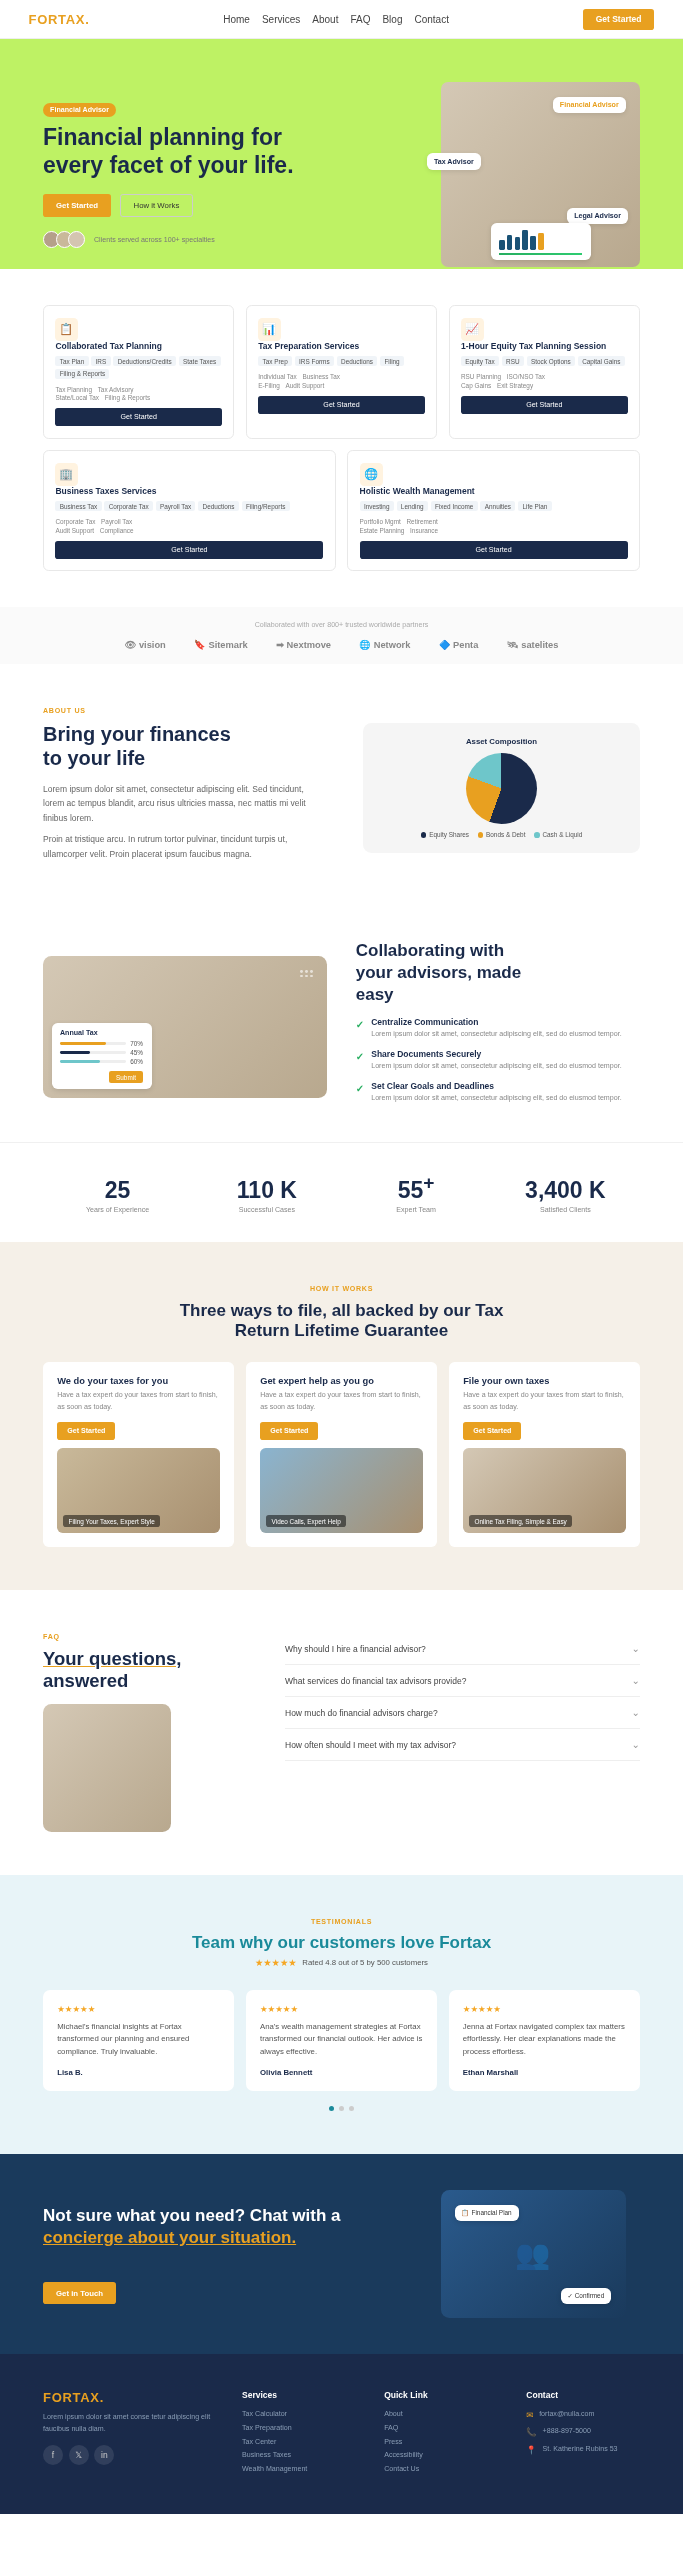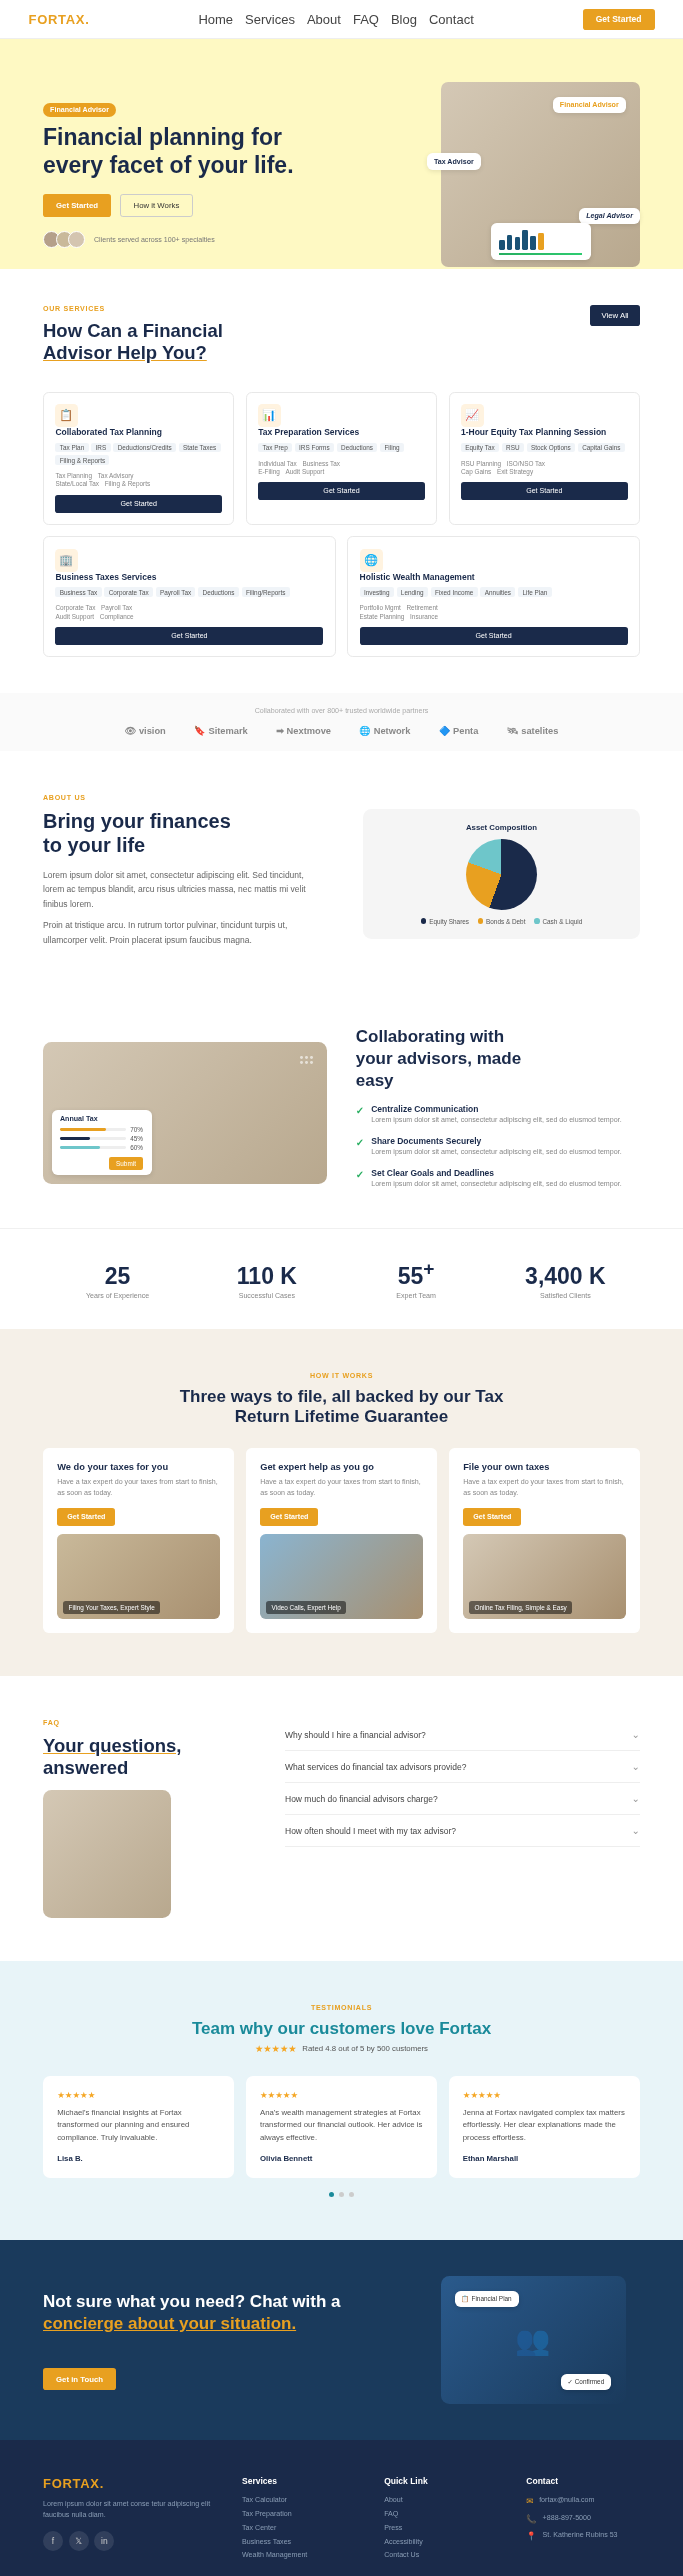--- a/index.html
+++ b/index.html
@@ -6,27 +6,27 @@
     body { font-family: 'Segoe UI', Arial, sans-serif; background: #fff; color: #222; font-size: 10px; }
 
     
     nav {
       display: flex; align-items: center; justify-content: space-between;
       padding: 8.5px 28.5px; background: #fff; border-bottom: 0.7px solid #eee;
       position: sticky; top: 0; z-index: 100;
     }
     .nav-logo { font-weight: 800; font-size: 13px; color: #1a2a4a; letter-spacing: 0.7px; }
     .nav-logo span { color: #e8a020; }
-    .nav-links { display: flex; gap: 12px; font-size: 13px; color: #444; }
+    .nav-links { display: flex; gap: 12px; font-size: 10px; color: #444; }
     .nav-links a { text-decoration: none; color: #444; }
     .nav-btn { background: #e8a020; color: #fff; border: none; padding: 5.7px 13px; border-radius: 2.8px; font-size: 8.5px; cursor: pointer; font-weight: 600; }
 
     
     .hero {
-      background: #fef9c3; display: flex; align-items: center;
+      background: #bef264; display: flex; align-items: center;
       padding: 43px 43px 0 43px; min-height: 228px; position: relative; overflow: hidden;
     }
     .hero-left { flex: 1; z-index: 2; }
     .hero-left h1 { font-size: 23px; font-weight: 800; color: #1a2a4a; line-height: 1.2; margin-bottom: 14.2px; }
     .hero-left h1 span { color: #1a2a4a; text-align: center; }
     .hero-badge {
       display: inline-block; background: #e8a020; color: #fff; font-size: 7.1px;
       padding: 2.8px 7.1px; border-radius: 14.2px; margin-bottom: 7.1px; font-weight: 600;
     }
     .hero-btn-group { display: flex; gap: 8.5px; margin-bottom: 14.2px; }
@@ -45,21 +45,21 @@
     .hero-img-placeholder {
       width: 199px; height: 185px; background: linear-gradient(135deg, #d4c8b5, #b8a88e);
       border-radius: 7.1px; display: inline-block; position: relative;
     }
     .hero-tag {
       position: absolute; background: #fff; border-radius: 5.7px; padding: 4.3px 7.1px;
       font-size: 7.1px; font-weight: 600; color: #1a2a4a; box-shadow: 0 1.4px 5.7px rgba(0,0,0,.1);
     }
     .hero-tag-advisor { top: 14.2px; right: 14.2px; color: #e8a020; }
     .hero-tag-tax { top: 71px; left: -14.2px; }
-    .hero-tag-legal { bottom: 43px; right: 0; font-style: italic; }
+    .hero-tag-legal { bottom: 43px; right: 12px; }
     .hero-chart-mini {
       position: absolute; bottom: 7.1px; left: 50%; transform: translateX(-50%);
       background: #fff; border-radius: 5.7px; padding: 5.7px 8.5px; width: 100px; box-shadow: 0 1.4px 5.7px rgba(0,0,0,.12);
     }
     .mini-chart-bars { display: flex; align-items: flex-end; gap: 2.1px; height: 21.4px; }
     .mini-bar { width: 5.7px; background: #1a5276; border-radius: 1.4px; }
     .mini-line { height: 1.4px; background: linear-gradient(90deg, #27ae60, #2ecc71); margin-top: 2.8px; }
 
     
     .section { padding: 36px 43px; }
@@ -255,30 +255,20 @@
           <div class="mini-bar" style="height:14.2px"></div>
           <div class="mini-bar" style="height:17px;background:#e8a020"></div>
         </div>
         <div class="mini-line"></div>
       </div>
     </div>
   </div>
 </section>
 
 <section class="section">
-  <div class="section-header-row">
-    <div>
-      <div class="section-label">Our Services</div>
-      <div class="section-title">
-        <span>How Can a Financial</span><br>
-        <u><span>Advisor Help You?</span></u>
-      </div>
-    </div>
-    <button class="btn-view-all">View All</button>
-  </div>
 
   <div class="services-grid" id="services-top">
       <div class="service-card">
     <div class="icon-orange">📋</div>
     <h4>Collaborated Tax Planning</h4>
     <div class="service-card-tags">
       <span class="service-tag">Tax Plan</span>
           <span class="service-tag">IRS</span>
           <span class="service-tag">Deductions/Credits</span>
           <span class="service-tag">State Taxes</span>

